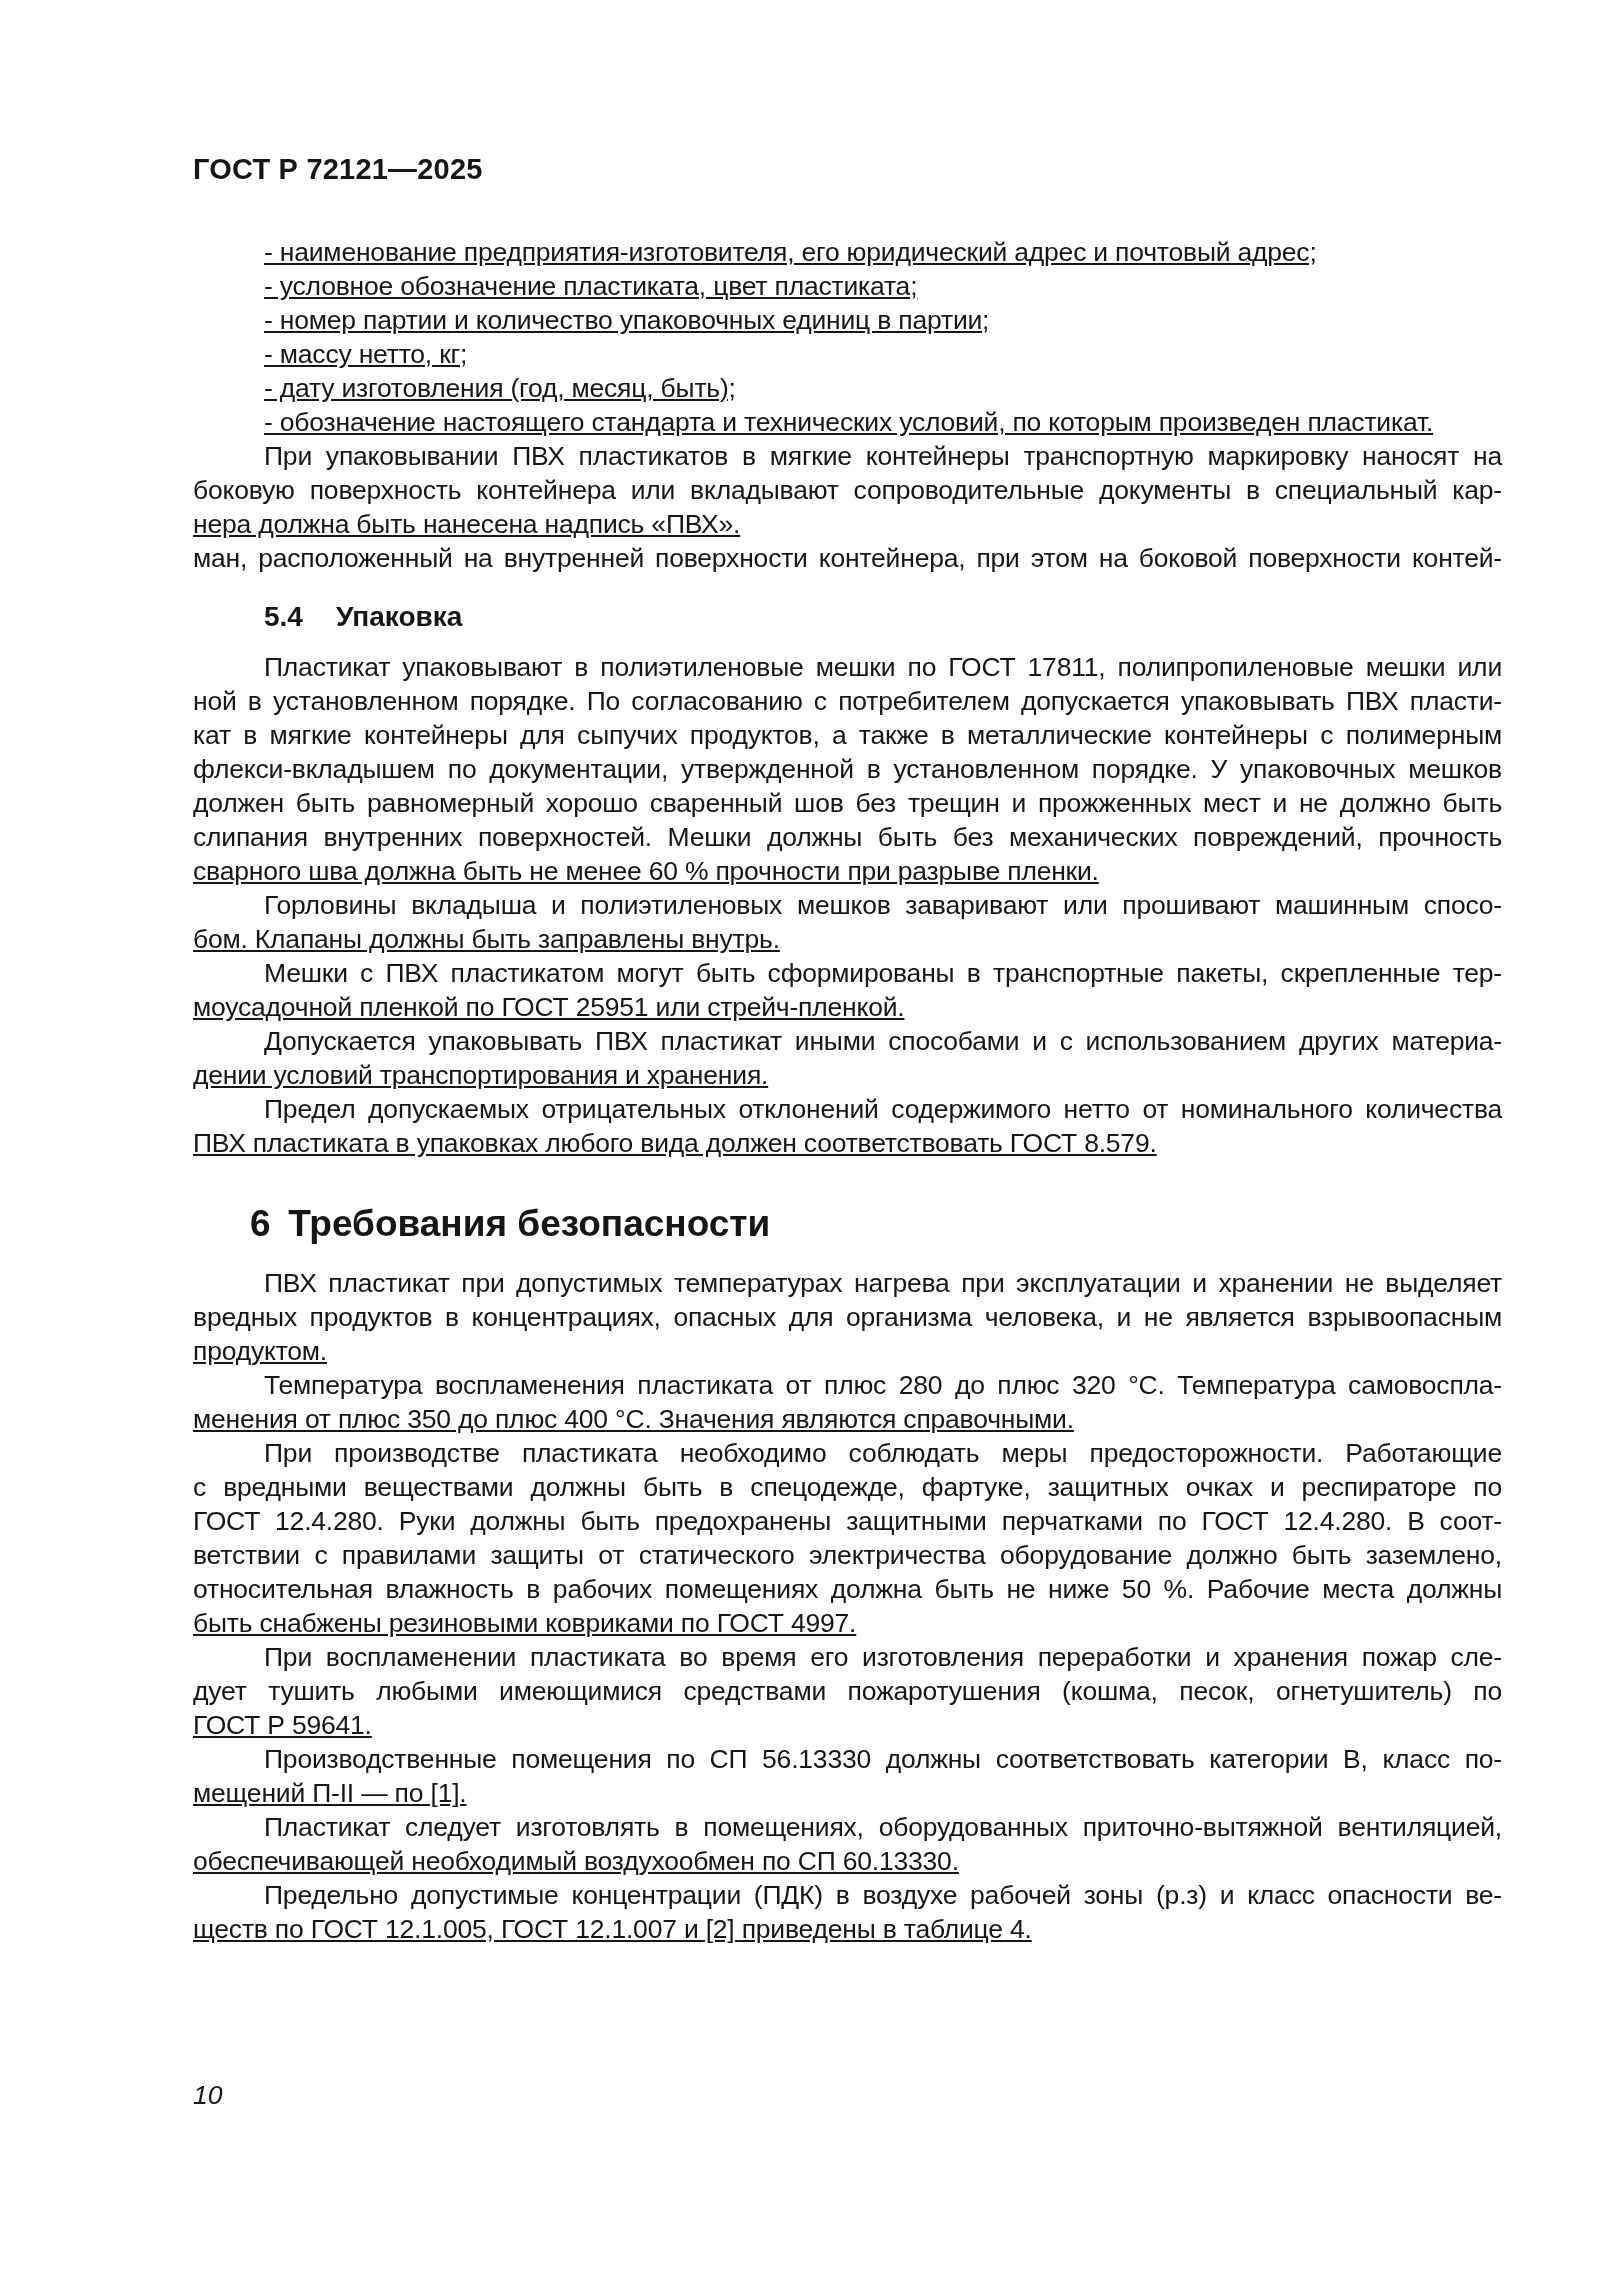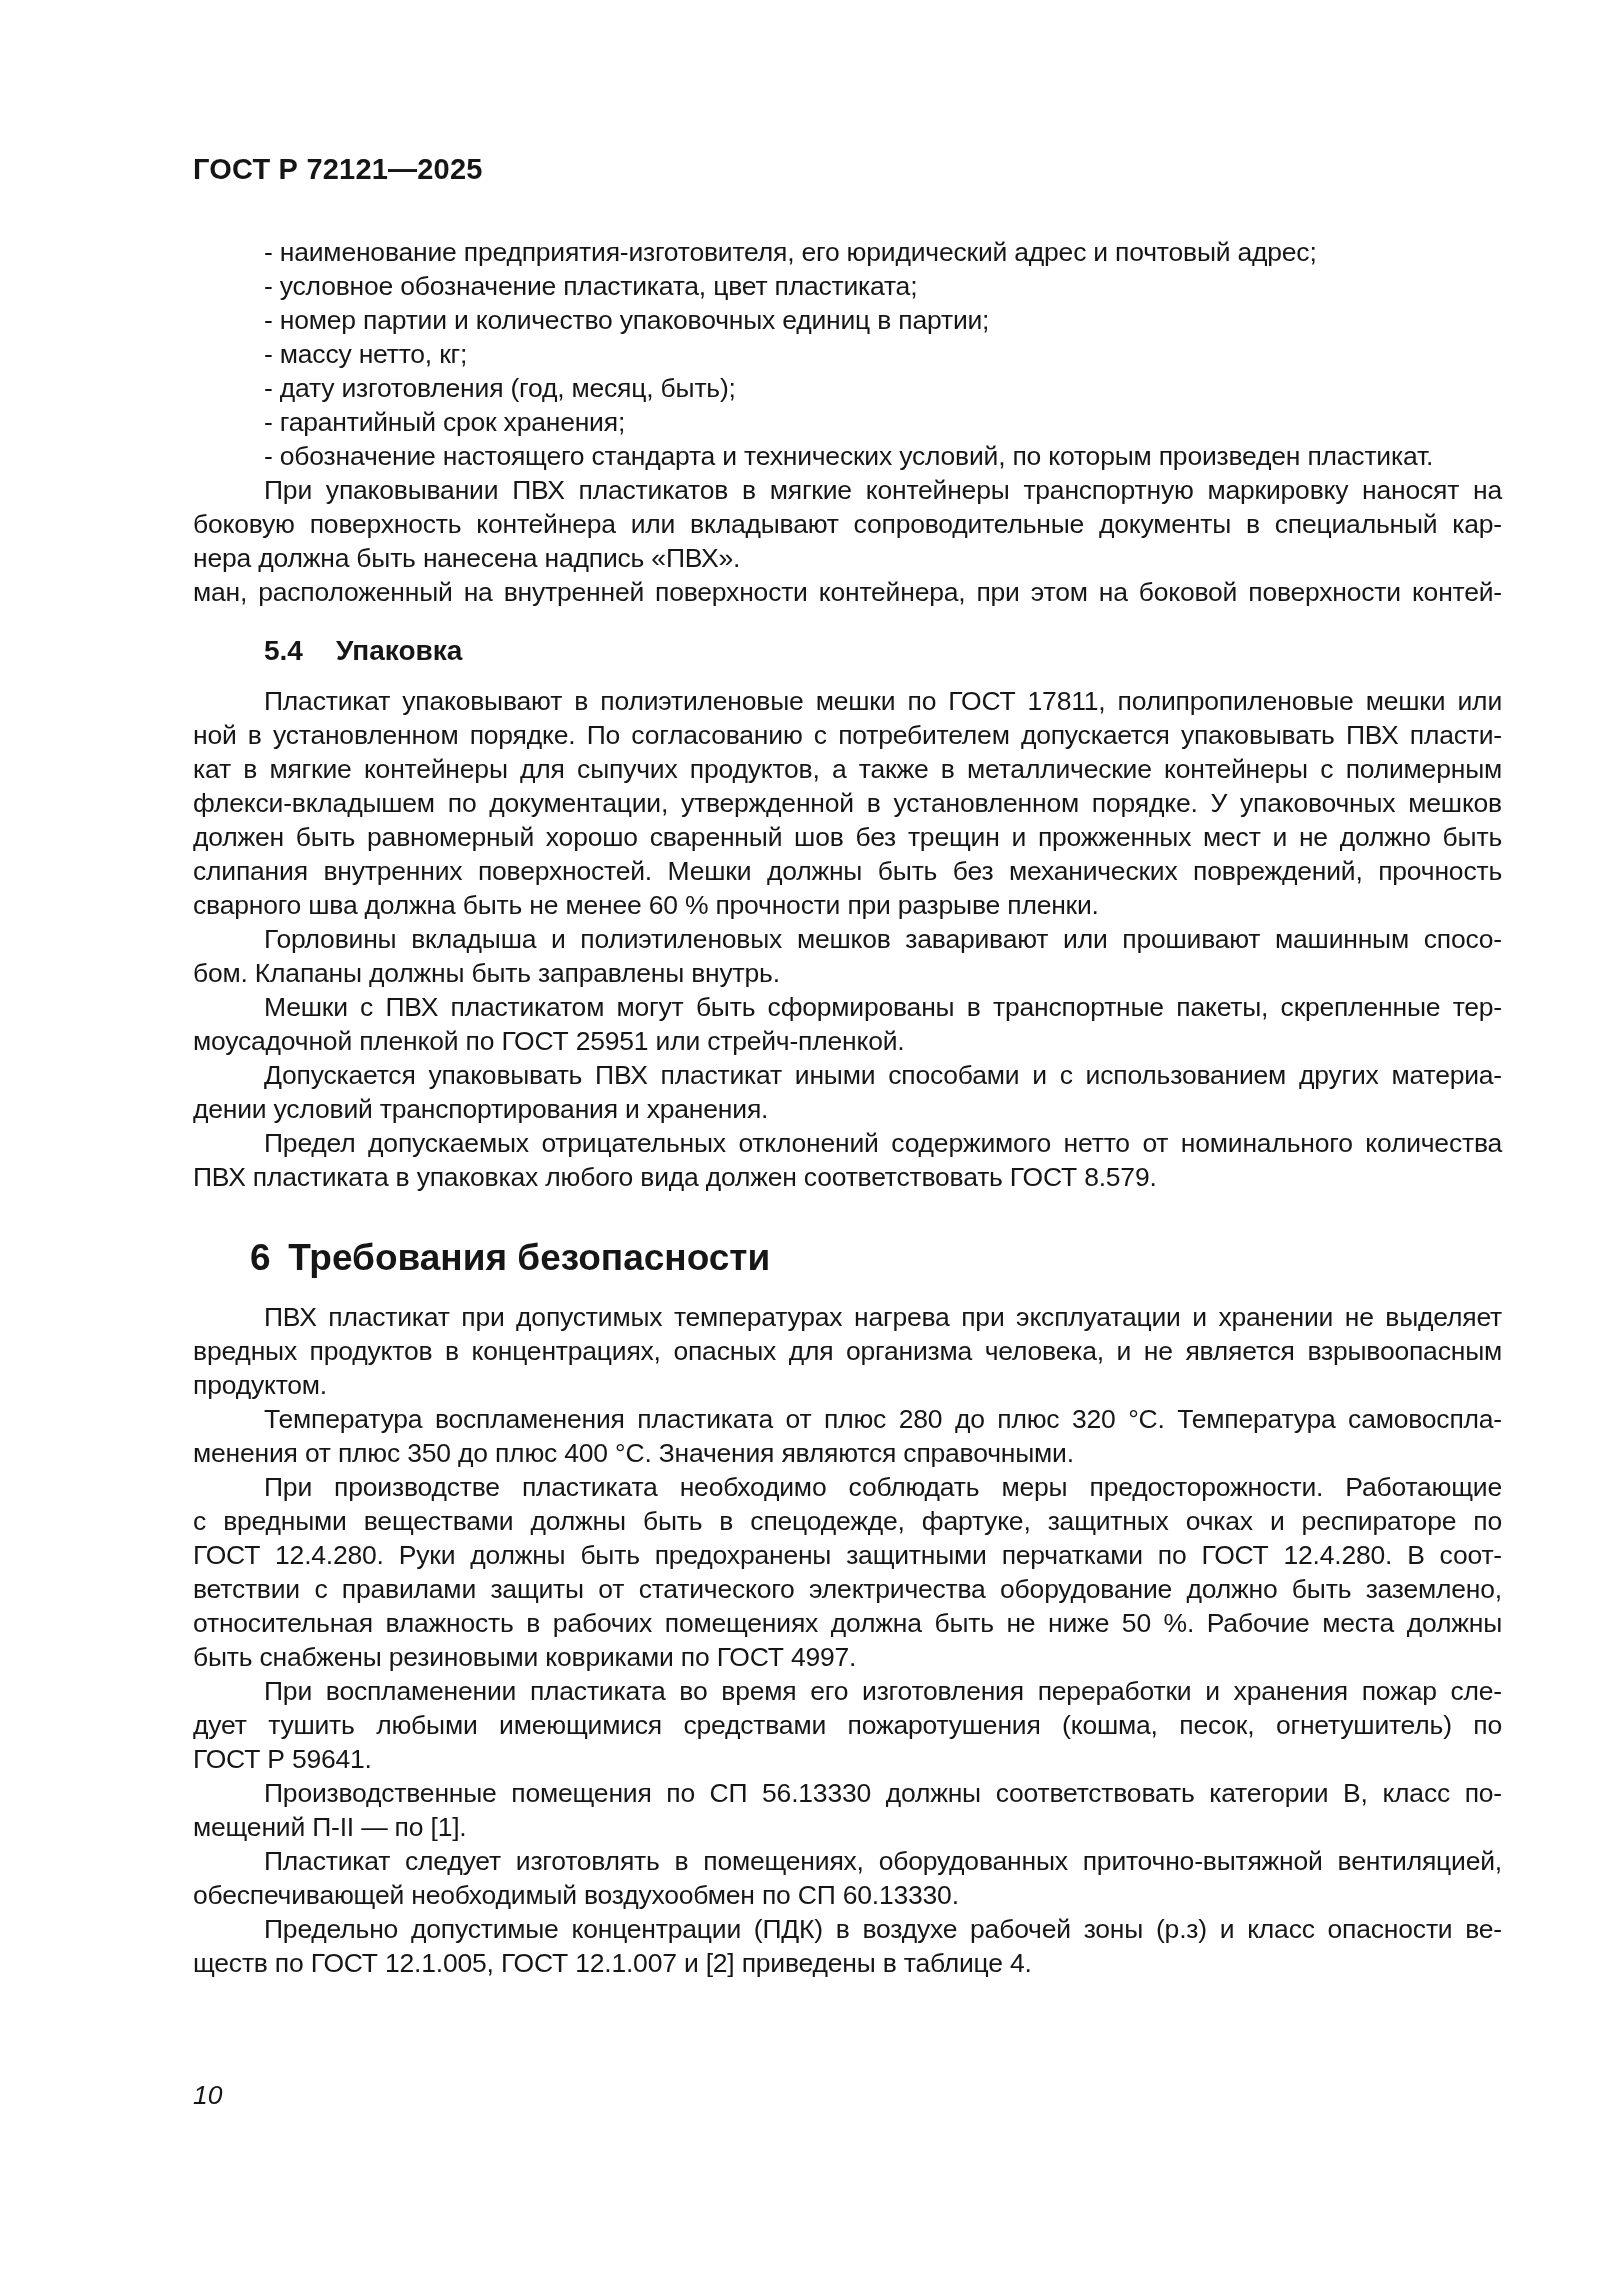--- a/index.html
+++ b/index.html
@@ -29,21 +29,21 @@
   .line {
     font-size: 26.5px;
     line-height: 34px;
     letter-spacing: -0.2px;
     white-space: nowrap;
     text-align: justify;
     text-align-last: justify;
     text-justify: inter-word;
   }
   .line.first { text-indent: 71px; }
-  .line.last  { text-align-last: left; }
+  .line.last  { text-align-last: left; text-decoration: underline; }
   .h2 {
     font-size: 28px;
     font-weight: 700;
     line-height: 34px;
     margin: 24.5px 0 16.7px 71px;
   }
   .h2 .num { margin-right: 33px; }
   .h1 {
     font-size: 37px;
     font-weight: 700;
@@ -65,21 +65,20 @@
 
 <div class="page">
   <div class="content">
     <div class="doc-header">ГОСТ Р 72121—2025</div>
     <div id="doc-body">
         <div class="line first last">- наименование предприятия-изготовителя, его юридический адрес и почтовый адрес;</div>
         <div class="line first last">- условное обозначение пластиката, цвет пластиката;</div>
         <div class="line first last">- номер партии и количество упаковочных единиц в партии;</div>
         <div class="line first last">- массу нетто, кг;</div>
         <div class="line first last">- дату изготовления (год, месяц, быть);</div>
-        <div class="line first last">- гарантийный срок хранения;</div>
         <div class="line first last">- обозначение настоящего стандарта и технических условий, по которым произведен пластикат.</div>
         <div class="line first">При упаковывании ПВХ пластикатов в мягкие контейнеры транспортную маркировку наносят на</div>
         <div class="line">боковую поверхность контейнера или вкладывают сопроводительные документы в специальный кар-</div>
         <div class="line last">нера должна быть нанесена надпись «ПВХ».</div>
         <div class="line">ман, расположенный на внутренней поверхности контейнера, при этом на боковой поверхности контей-</div>
         <div class="h2"><span class="num">5.4</span><span class="title">Упаковка</span></div>
         <div class="line first">Пластикат упаковывают в полиэтиленовые мешки по ГОСТ 17811, полипропиленовые мешки или</div>
         <div class="line">ной в установленном порядке. По согласованию с потребителем допускается упаковывать ПВХ пласти-</div>
         <div class="line">кат в мягкие контейнеры для сыпучих продуктов, а также в металлические контейнеры с полимерным</div>
         <div class="line">флекси-вкладышем по документации, утвержденной в установленном порядке. У упаковочных мешков</div>

